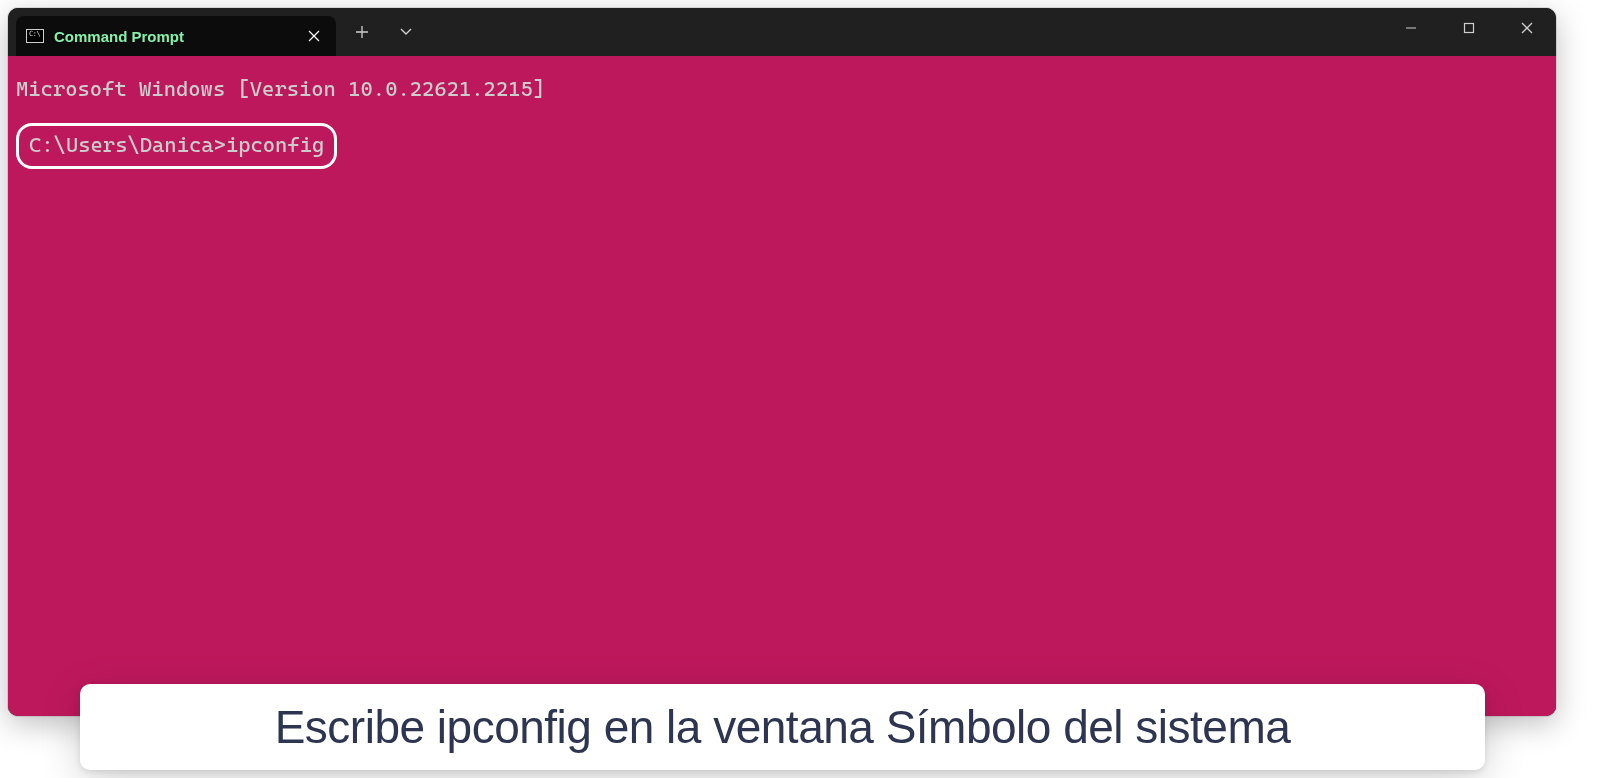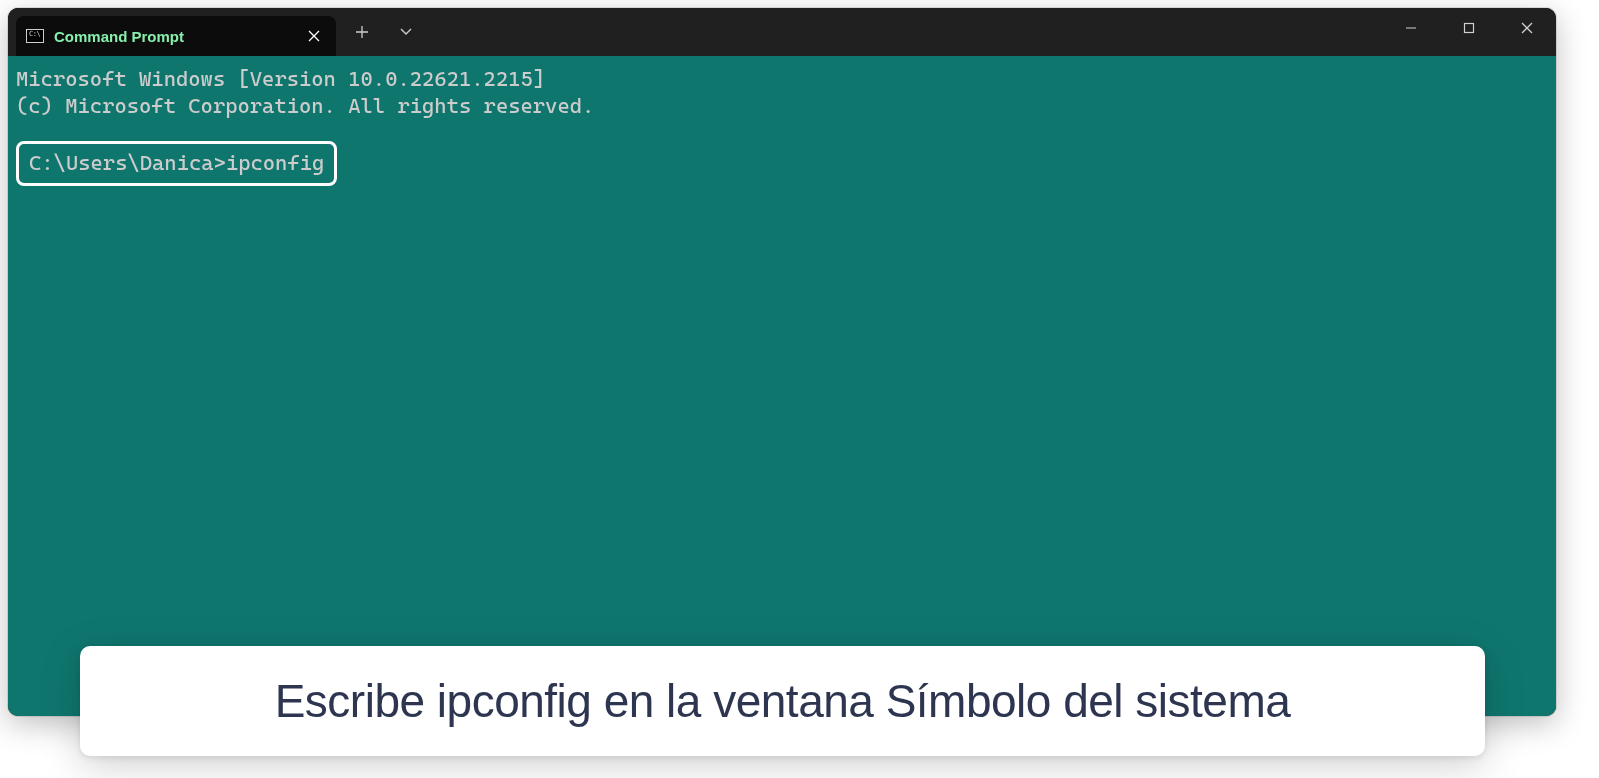--- a/index.html
+++ b/index.html
@@ -105,46 +105,46 @@
       height: 40px;
       display: flex;
       align-items: center;
       justify-content: center;
       color: #cfcfcf;
       cursor: pointer;
     }
     .win-ctrl svg { display: block; }
     .terminal-body {
       flex: 1;
-      background: #0f766e;
-      padding: 10px 8px;
+      background: #be185d;
+      padding: 20px 8px;
       font-family: 'Cascadia Mono', 'Consolas', monospace;
       font-size: 21px;
       color: #cccccc;
       line-height: 1.3;
       font-weight: 500;
     }
     .term-line { white-space: pre; }
     .highlighted-cmd {
       display: inline-block;
       border: 3px solid #ffffff;
-      border-radius: 8px;
+      border-radius: 16px;
       padding: 6px 10px;
       margin-top: 20px;
       white-space: pre;
     }
     .caption {
       position: absolute;
       left: 80px;
-      bottom: 22px;
+      bottom: 8px;
       width: 1405px;
       background: #ffffff;
       border-radius: 10px;
       box-shadow: 0 10px 40px rgba(0,0,0,0.18), 0 2px 6px rgba(0,0,0,0.1);
-      padding: 28px 40px;
+      padding: 16px 40px;
       text-align: center;
     }
     .caption-text {
       font-size: 46px;
       font-weight: 500;
       color: #2d3550;
       letter-spacing: -0.5px;
     }
   </style>
 </head>
@@ -189,20 +189,19 @@
       <div class="win-ctrl">
         <svg width="12" height="12" viewBox="0 0 12 12">
             <path d="M1 1 L11 11 M11 1 L1 11" stroke="#cfcfcf" stroke-width="1.3" fill="none"></path>
           </svg>
       </div>
     </div>
   </div>
 
   <div class="terminal-body">
     <div class="term-line">Microsoft Windows [Version 10.0.22621.2215]</div>
-    <div class="term-line">(c) Microsoft Corporation. All rights reserved.</div>
     <div class="highlighted-cmd"><span>C:\Users\Danica&gt;</span><span>ipconfig</span></div>
   </div>
 </div>
 
 <div class="caption">
   <div class="caption-text">Escribe ipconfig en la ventana Símbolo del sistema</div>
 </div>
 
 </body></html>

